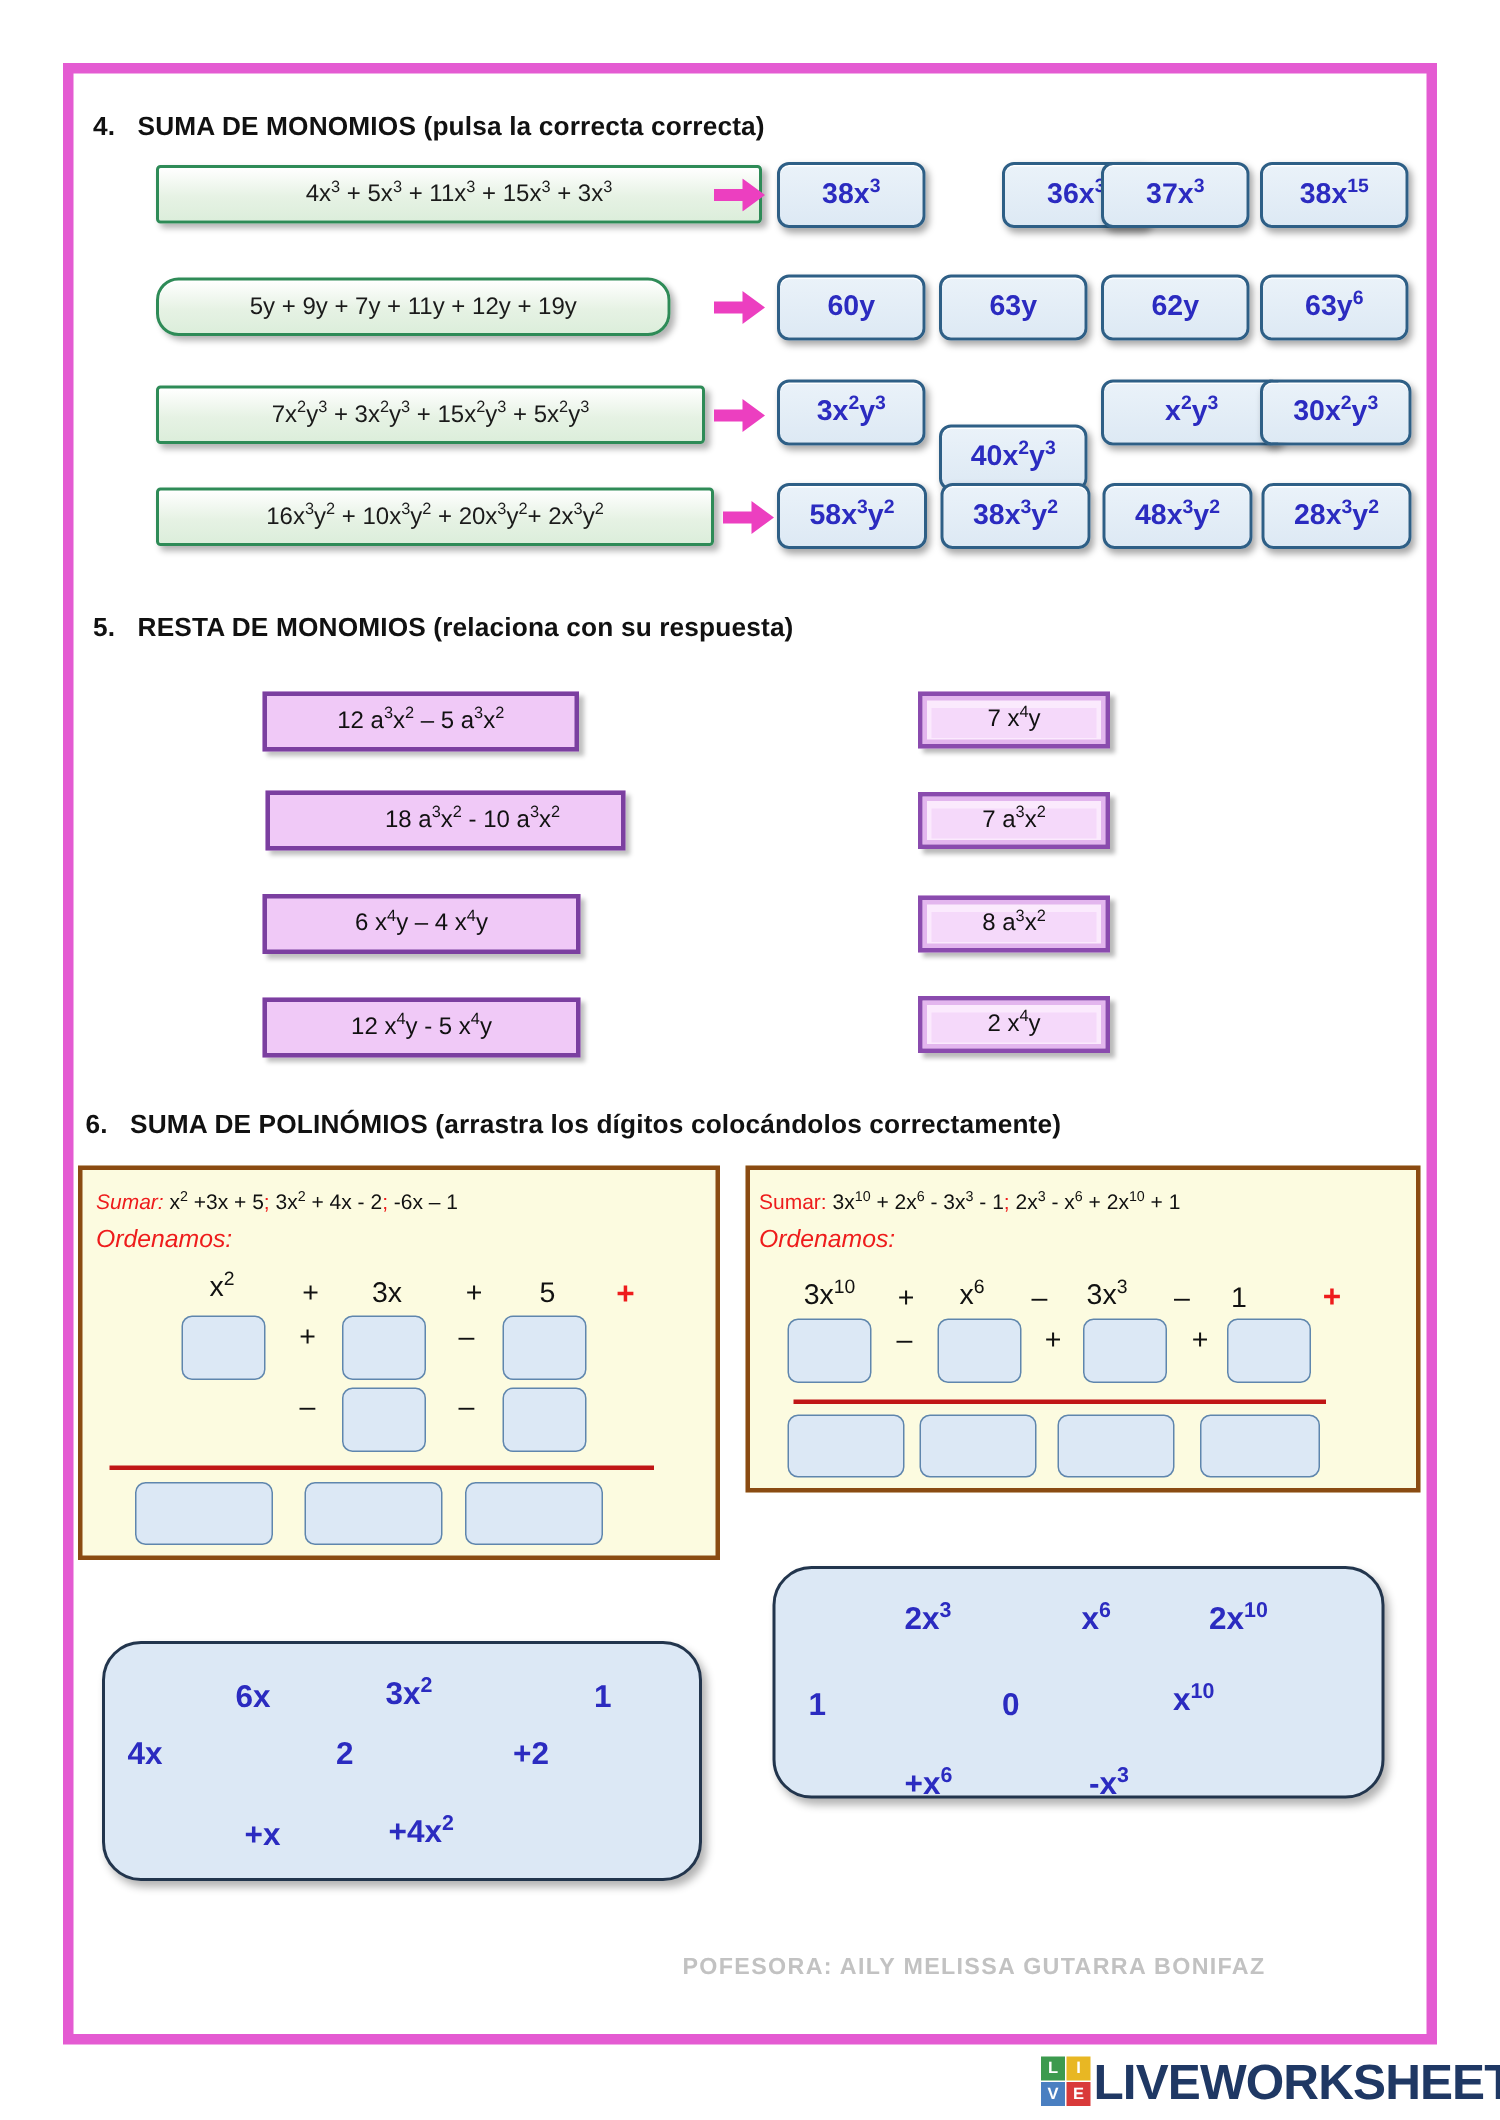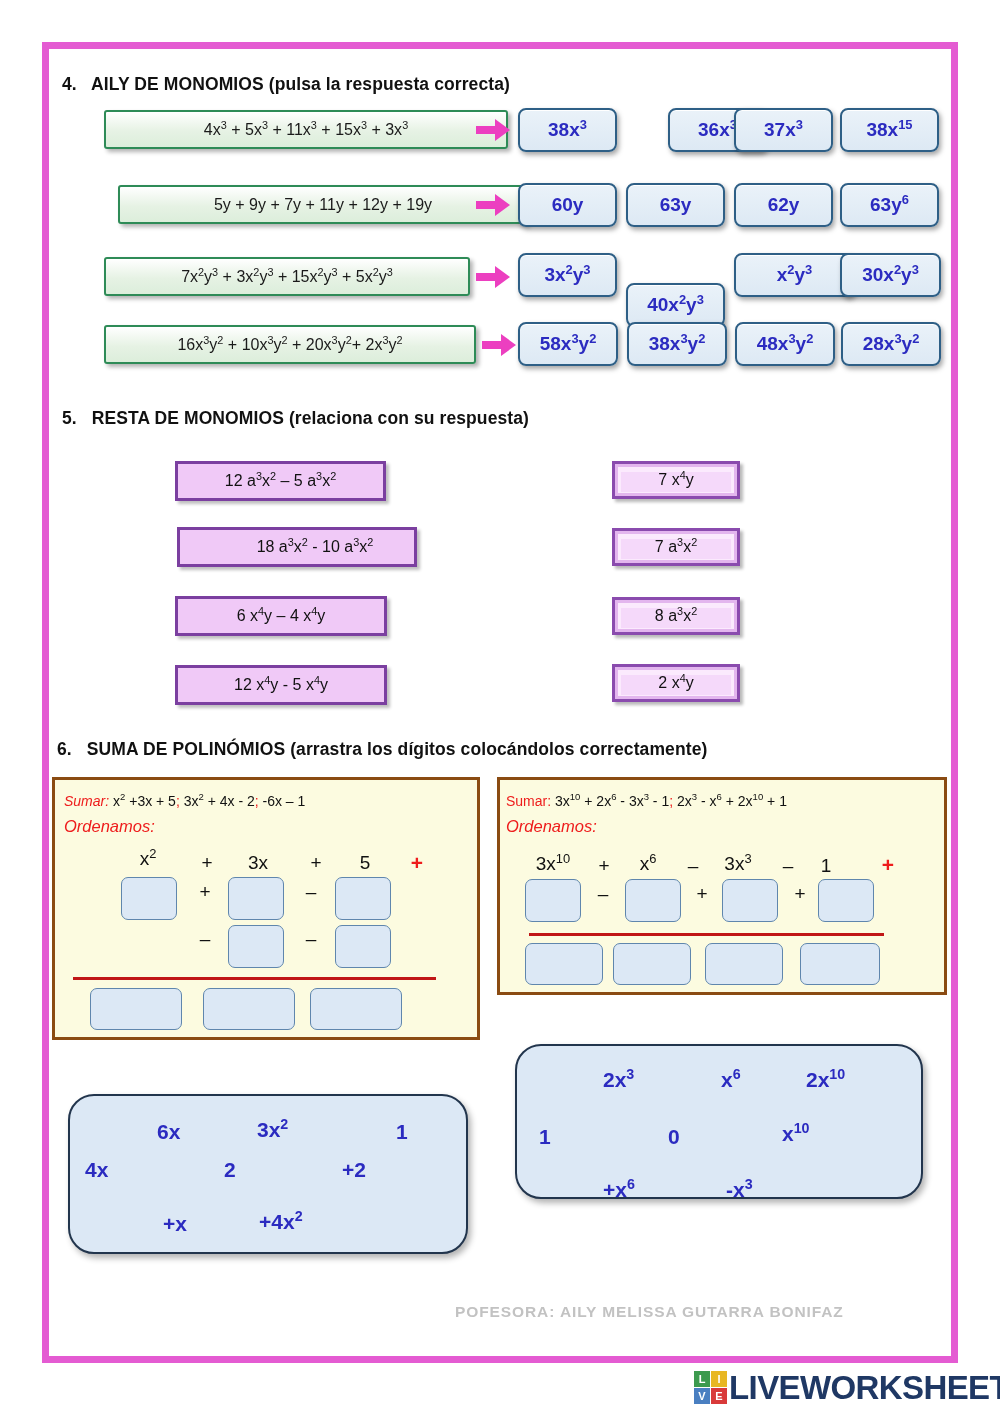--- a/index.html
+++ b/index.html
@@ -183,21 +183,21 @@
   sup{ font-size:.68em; vertical-align:super; line-height:0; }
 </style>
 </head>
 <body>
 
 <div id="sheet-frame"></div>
 
 <div class="section-heading" style="left:62px; top:74px;">
   <span>4.</span>
   &nbsp;
-  <span>AILY DE MONOMIOS (pulsa la respuesta correcta)</span>
+  <span>SUMA DE MONOMIOS (pulsa la correcta correcta)</span>
 </div>
 
 <div class="green-plate" style="left:104px; top:110px; width:404px;">
   <span>4x<sup>3</sup> + 5x<sup>3</sup> + 11x<sup>3</sup> + 15x<sup>3</sup> + 3x<sup>3</sup></span>
 </div>
 <svg class="arrow" style="left:476px; top:119px;" viewBox="0 0 34 22">
   <path d="M0 7 H19 V0 L34 11 L19 22 V15 H0 Z" fill="#ec3fc0"></path>
 </svg>
 <div class="opt-btn" style="left:518px; top:108px; width:99px;">
   <span>38x<sup>3</sup></span>
@@ -205,21 +205,21 @@
 <div class="opt-btn" style="left:626px; top:108px; width:99px;margin-left:42px;">
   <span>36x<sup>3</sup></span>
 </div>
 <div class="opt-btn" style="left:734px; top:108px; width:99px;">
   <span>37x<sup>3</sup></span>
 </div>
 <div class="opt-btn" style="left:840px; top:108px; width:99px;">
   <span>38x<sup>15</sup></span>
 </div>
 
-<div class="green-plate" style="left:118px; top:185px; width:410px;">
+<div class="green-plate" style="left:104px; top:185px; width:343px;border-radius:15px;">
   <span>5y + 9y + 7y + 11y + 12y + 19y</span>
 </div>
 <svg class="arrow" style="left:476px; top:194px;" viewBox="0 0 34 22">
   <path d="M0 7 H19 V0 L34 11 L19 22 V15 H0 Z" fill="#ec3fc0"></path>
 </svg>
 <div class="opt-btn" style="left:518px; top:183px; width:99px;">
   <span>60y</span>
 </div>
 <div class="opt-btn" style="left:626px; top:183px; width:99px;">
   <span>63y</span>

